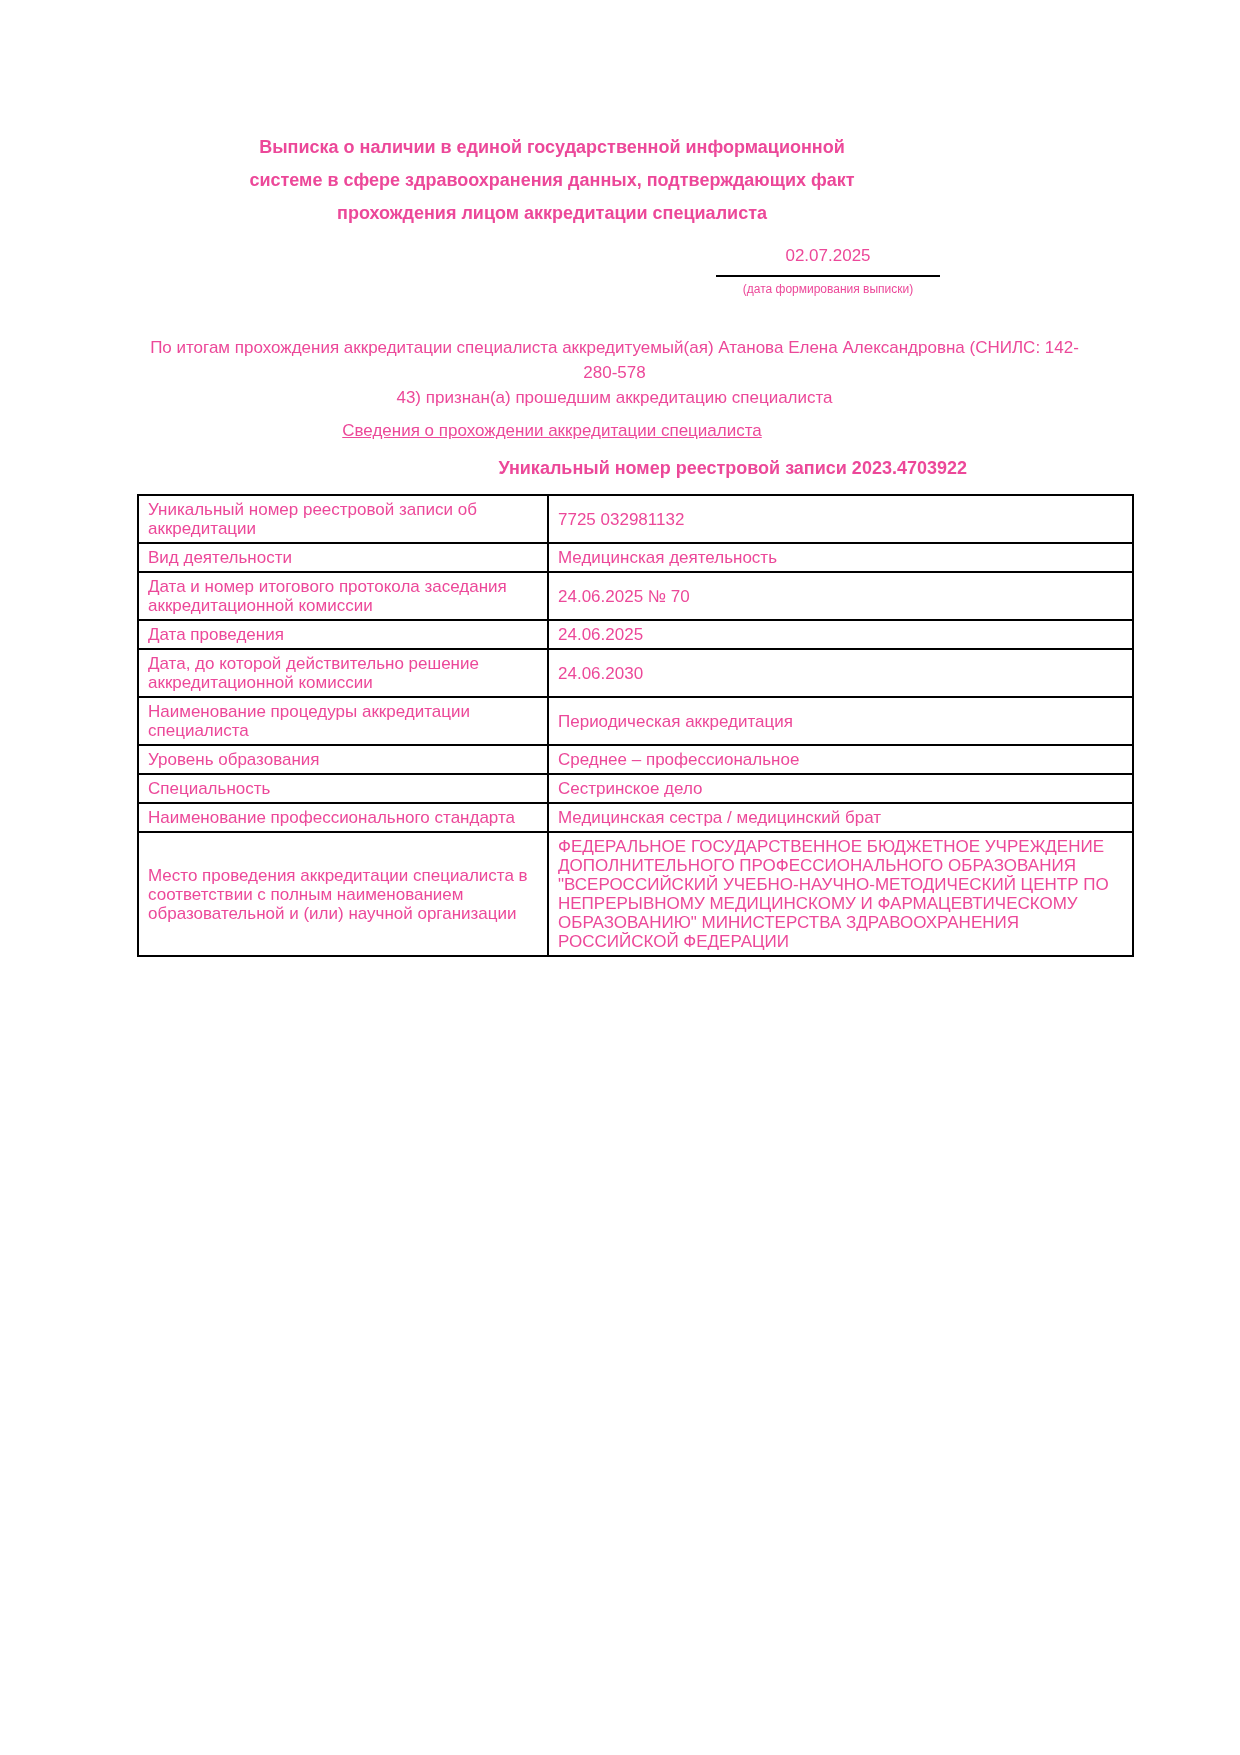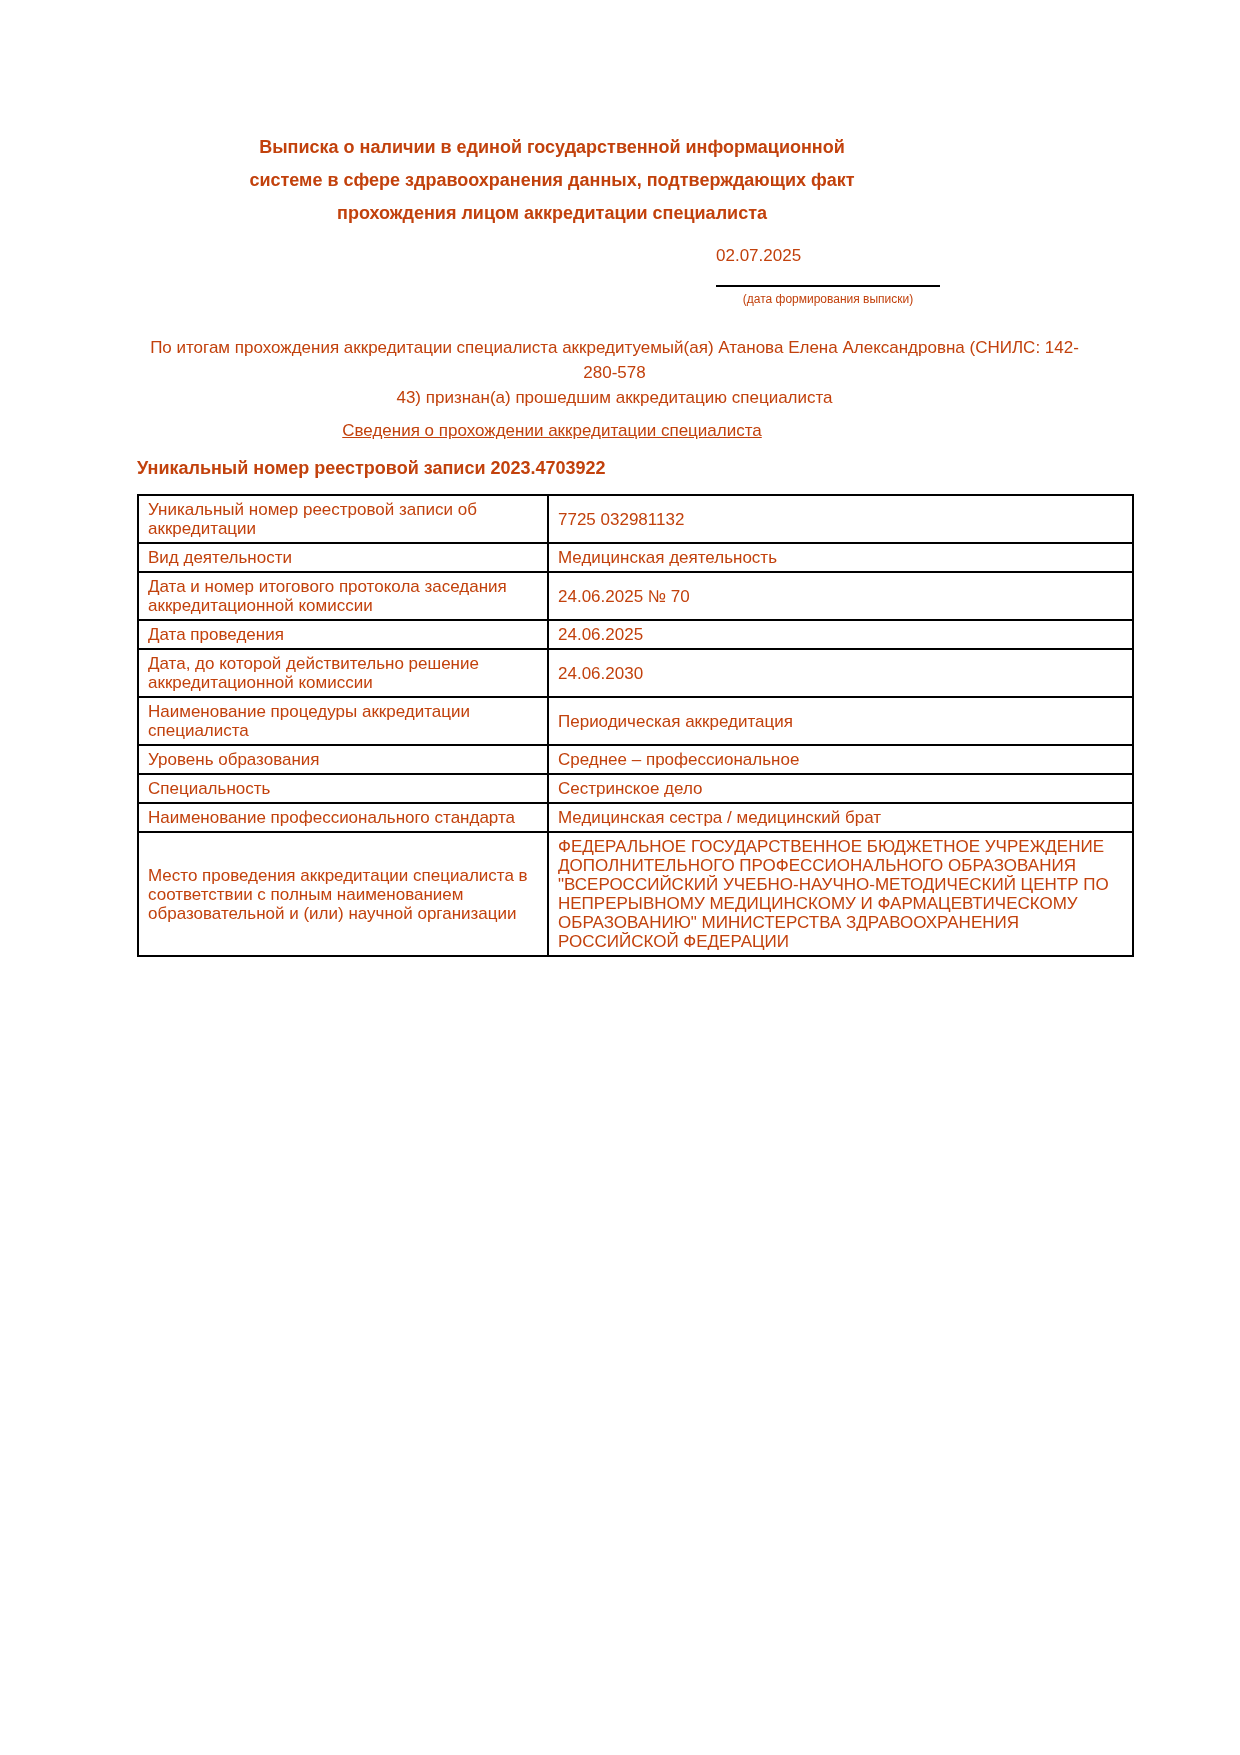--- a/index.html
+++ b/index.html
@@ -5,21 +5,21 @@
   html, body {
     margin: 0;
     padding: 0;
     background: #ffffff;
   }
   .page {
     position: relative;
     width: 1240px;
     height: 1755px;
     background: #ffffff;
-    color: #c2410c;
+    color: #ec4899;
     font-family: "Liberation Sans", sans-serif;
     overflow: hidden;
   }
   .doc-title {
     position: absolute;
     left: 137px;
     top: 131px;
     width: 830px;
     text-align: center;
     font-size: 18px;
@@ -27,25 +27,25 @@
     line-height: 33px;
     white-space: pre-line;
   }
   .date-block {
     position: absolute;
     left: 716px;
     top: 244px;
     width: 224px;
   }
   .date-value {
-    text-align: left;
+    text-align: center;
     font-size: 17px;
     line-height: 23px;
     border-bottom: 2px solid #000000;
-    padding-bottom: 18px;
+    padding-bottom: 8px;
   }
   .date-caption {
     text-align: center;
     font-size: 12px;
     line-height: 20px;
     padding-top: 2px;
   }
   .intro {
     position: absolute;
     left: 137px;
@@ -64,21 +64,21 @@
     text-align: center;
     font-size: 17px;
     line-height: 20px;
     text-decoration: underline;
   }
   .registry-heading {
     position: absolute;
     left: 137px;
     top: 457px;
     width: 830px;
-    text-align: left;
+    text-align: right;
     font-size: 18px;
     font-weight: bold;
     line-height: 22px;
   }
   table.acc {
     position: absolute;
     left: 137px;
     top: 494px;
     width: 955px;
     border-collapse: collapse;

